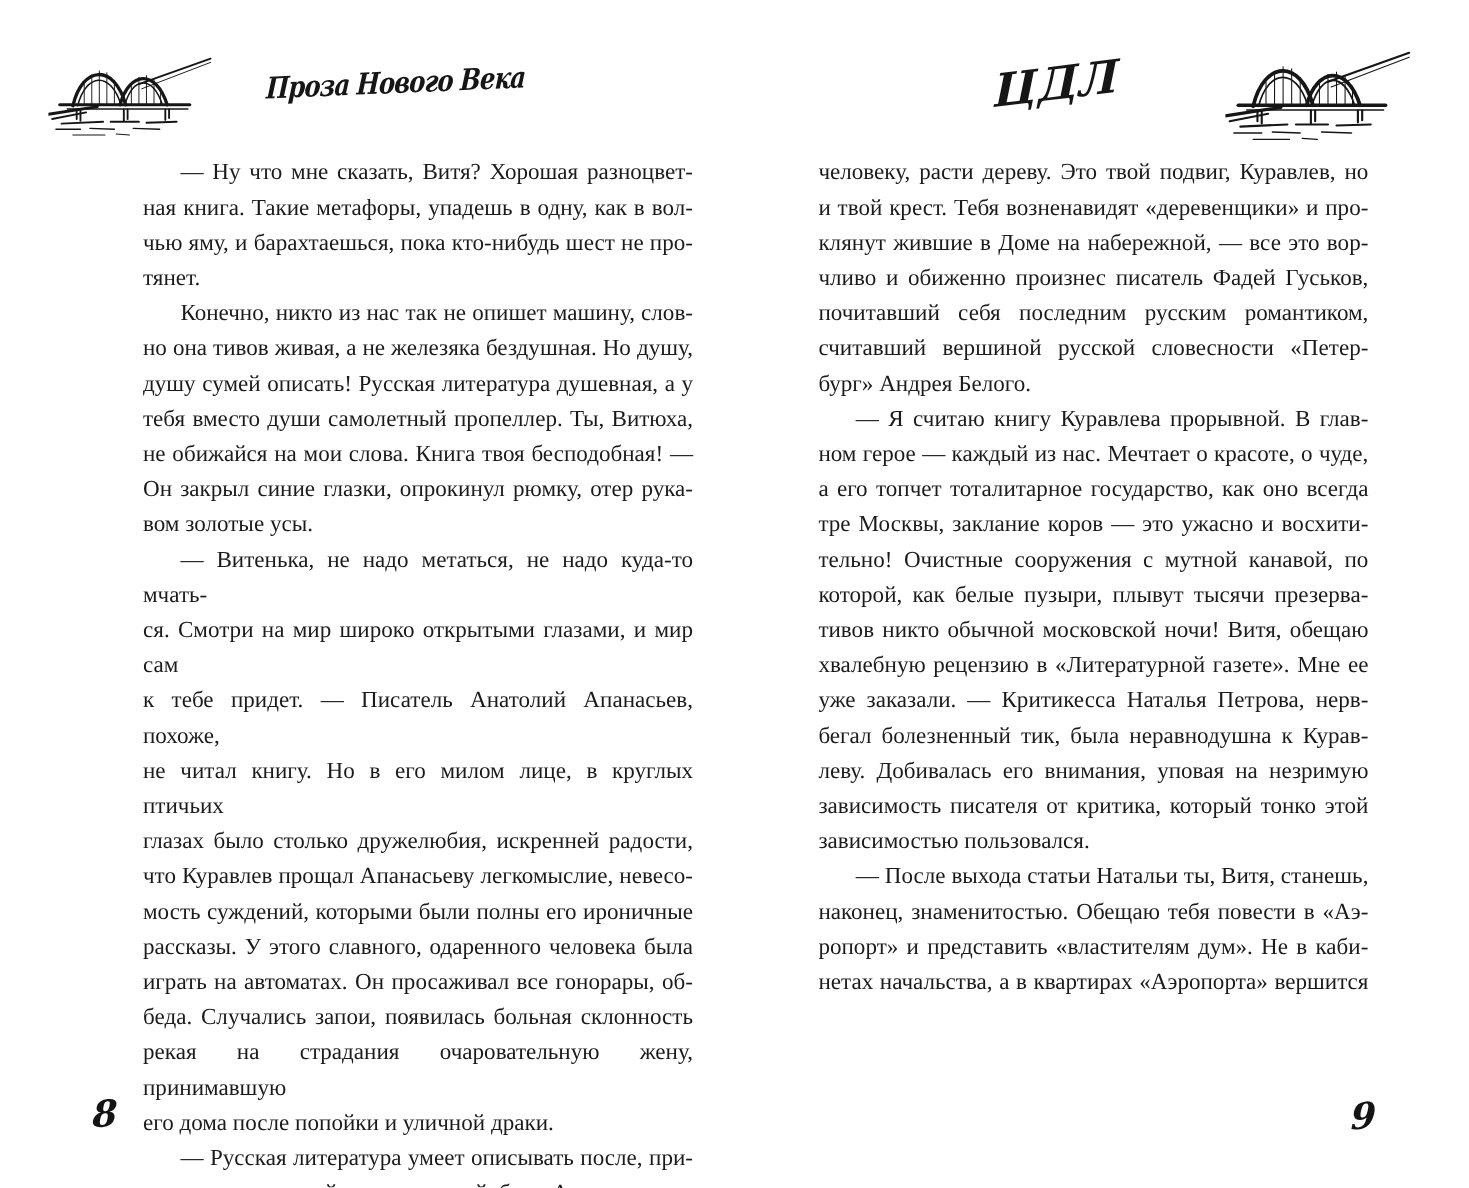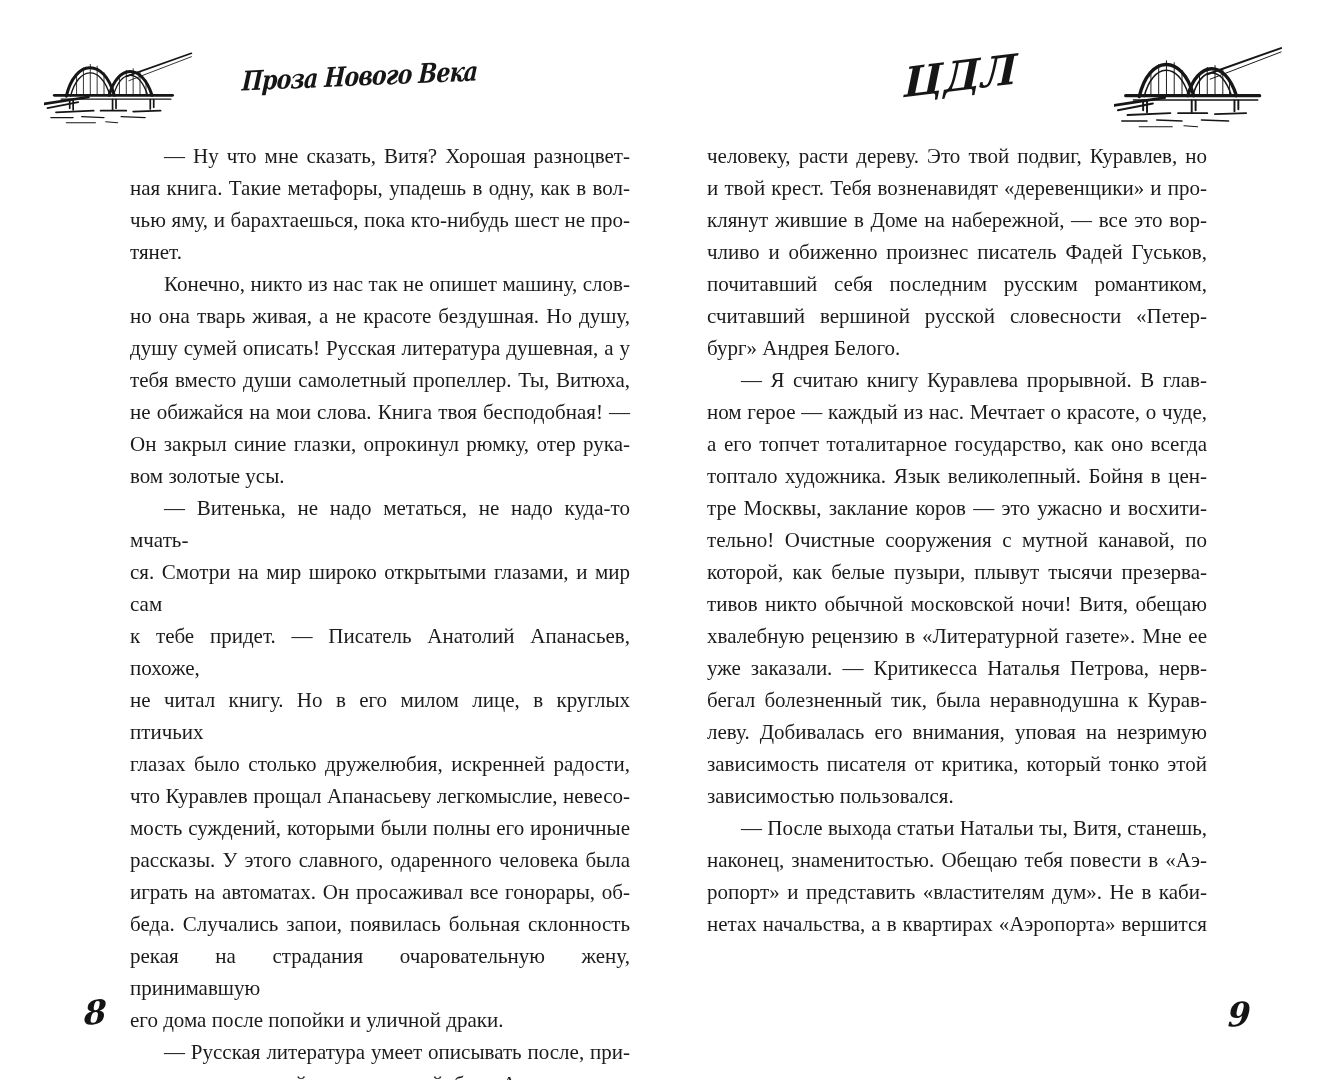--- a/index.html
+++ b/index.html
@@ -29,21 +29,21 @@
   .bridge { position:absolute; }
   .bridge-left  { left:44px;  top:36px; width:150px; height:98px; }
   .bridge-right { left:1114px; top:34px; width:170px; height:100px; }
 
   
   .col {
     position:absolute; top:140px; width:500px;
     font-size:21px; line-height:32px;
   }
   .col-left  { left:130px; }
-  .col-right { left:707px; }
+  .col-right { left:744px; }
   .para { margin:0; padding:0; }
   .line { text-align:justify; text-align-last:justify; white-space:normal; }
   .line.endp { text-align-last:left; }
   .line.first { text-indent:34px; }
 
   
   .pagenum {
     position:absolute; font-family:"DejaVu Serif", serif;
     font-style:italic; font-weight:bold; font-size:33px; color:#141414;
   }
@@ -103,21 +103,21 @@
 
   <div class="col col-left">
       <div class="para">
         <div class="line first">— Ну что мне сказать, Витя? Хорошая разноцвет-</div>
         <div class="line">ная книга. Такие метафоры, упадешь в одну, как в вол-</div>
         <div class="line">чью яму, и барахтаешься, пока кто-нибудь шест не про-</div>
         <div class="line endp">тянет.</div>
       </div>
       <div class="para">
         <div class="line first">Конечно, никто из нас так не опишет машину, слов-</div>
-        <div class="line">но она тварь живая, а не красоте бездушная. Но душу,</div>
+        <div class="line">но она тивов живая, а не железяка бездушная. Но душу,</div>
         <div class="line">душу сумей описать! Русская литература душевная, а у</div>
         <div class="line">тебя вместо души самолетный пропеллер. Ты, Витюха,</div>
         <div class="line">не обижайся на мои слова. Книга твоя бесподобная! —</div>
         <div class="line">Он закрыл синие глазки, опрокинул рюмку, отер рука-</div>
         <div class="line endp">вом золотые усы.</div>
       </div>
       <div class="para">
         <div class="line first">— Витенька, не надо метаться, не надо куда-то мчать-</div>
         <div class="line">ся. Смотри на мир широко открытыми глазами, и мир сам</div>
         <div class="line">к тебе придет. — Писатель Анатолий Апанасьев, похоже,</div>
@@ -144,21 +144,20 @@
         <div class="line">клянут жившие в Доме на набережной, — все это вор-</div>
         <div class="line">чливо и обиженно произнес писатель Фадей Гуськов,</div>
         <div class="line">почитавший себя последним русским романтиком,</div>
         <div class="line">считавший вершиной русской словесности «Петер-</div>
         <div class="line endp">бург» Андрея Белого.</div>
       </div>
       <div class="para">
         <div class="line first">— Я считаю книгу Куравлева прорывной. В глав-</div>
         <div class="line">ном герое — каждый из нас. Мечтает о красоте, о чуде,</div>
         <div class="line">а его топчет тоталитарное государство, как оно всегда</div>
-        <div class="line">топтало художника. Язык великолепный. Бойня в цен-</div>
         <div class="line">тре Москвы, заклание коров — это ужасно и восхити-</div>
         <div class="line">тельно! Очистные сооружения с мутной канавой, по</div>
         <div class="line">которой, как белые пузыри, плывут тысячи презерва-</div>
         <div class="line">тивов никто обычной московской ночи! Витя, обещаю</div>
         <div class="line">хвалебную рецензию в «Литературной газете». Мне ее</div>
         <div class="line">уже заказали. — Критикесса Наталья Петрова, нерв-</div>
         <div class="line">бегал болезненный тик, была неравнодушна к Курав-</div>
         <div class="line">леву. Добивалась его внимания, уповая на незримую</div>
         <div class="line">зависимость писателя от критика, который тонко этой</div>
         <div class="line endp">зависимостью пользовался.</div>

